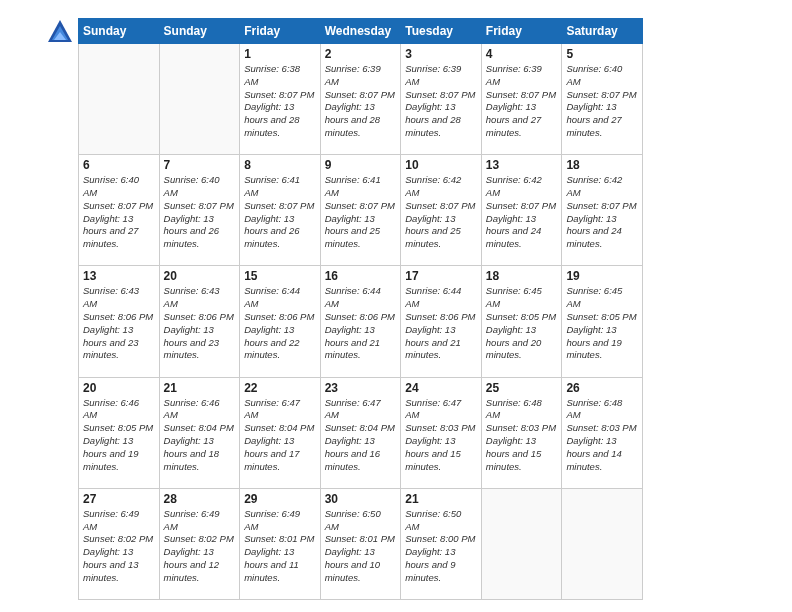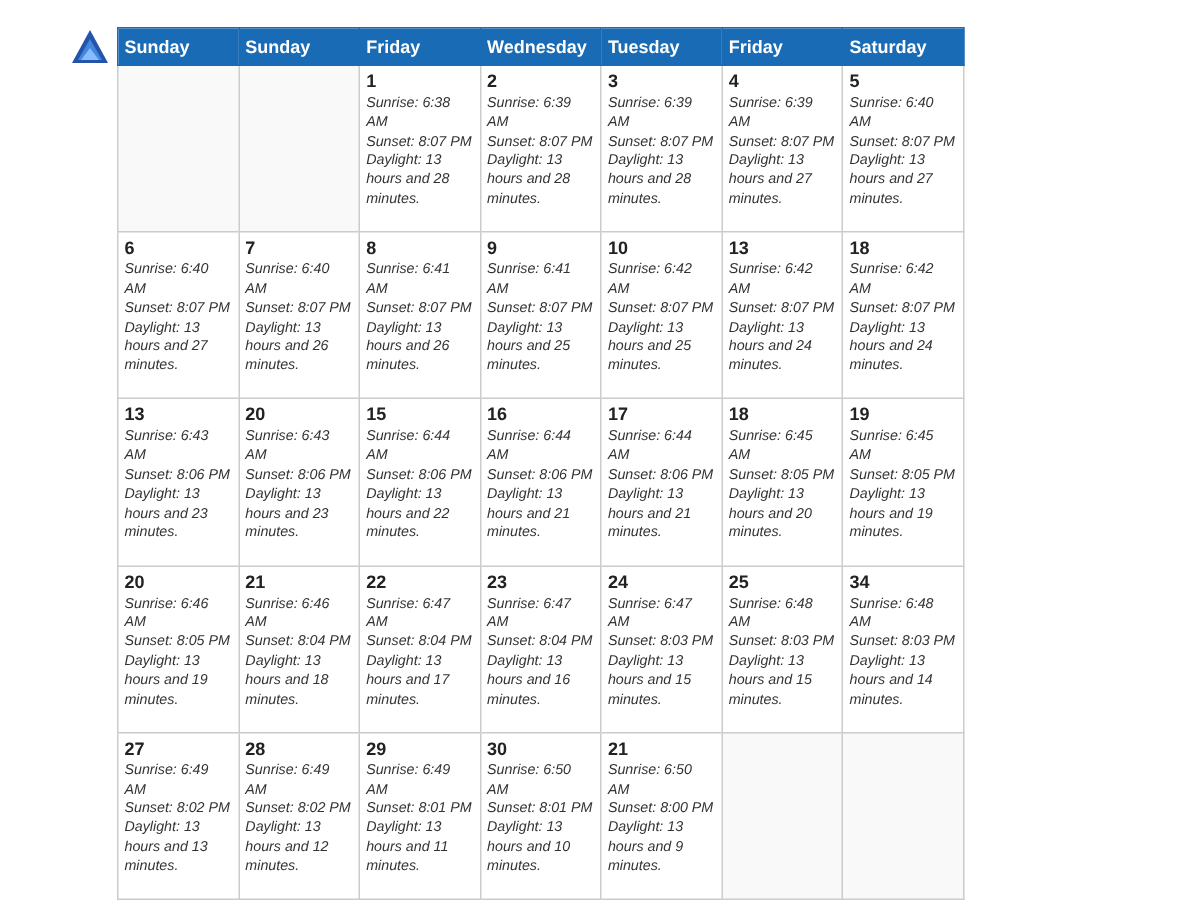--- a/index.html
+++ b/index.html
@@ -288,21 +288,21 @@
 Sunset: 8:03 PM
 Daylight: 13 hours and 15 minutes.</div>
           </td>
           <td>
             <div class="day-num">25</div>
             <div class="cell-text" style="white-space: pre-line;">Sunrise: 6:48 AM
 Sunset: 8:03 PM
 Daylight: 13 hours and 15 minutes.</div>
           </td>
           <td>
-            <div class="day-num">34</div>
+            <div class="day-num">26</div>
             <div class="cell-text" style="white-space: pre-line;">Sunrise: 6:48 AM
 Sunset: 8:03 PM
 Daylight: 13 hours and 14 minutes.</div>
           </td>
         </tr>
         <tr>
           <td>
             <div class="day-num">27</div>
             <div class="cell-text" style="white-space: pre-line;">Sunrise: 6:49 AM
 Sunset: 8:02 PM

